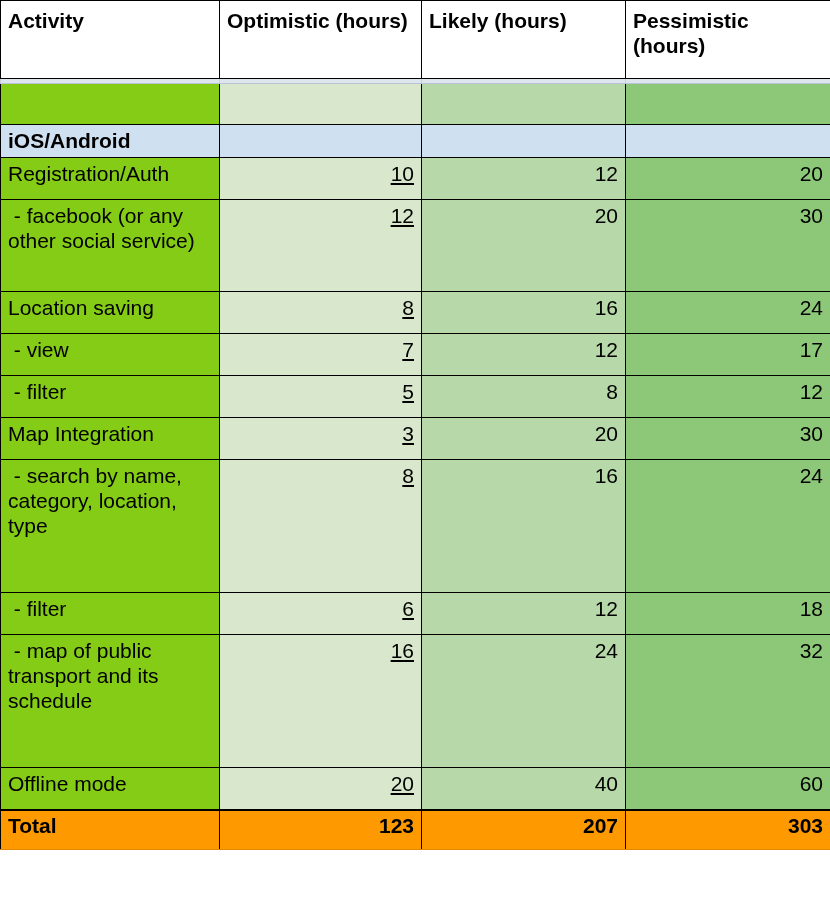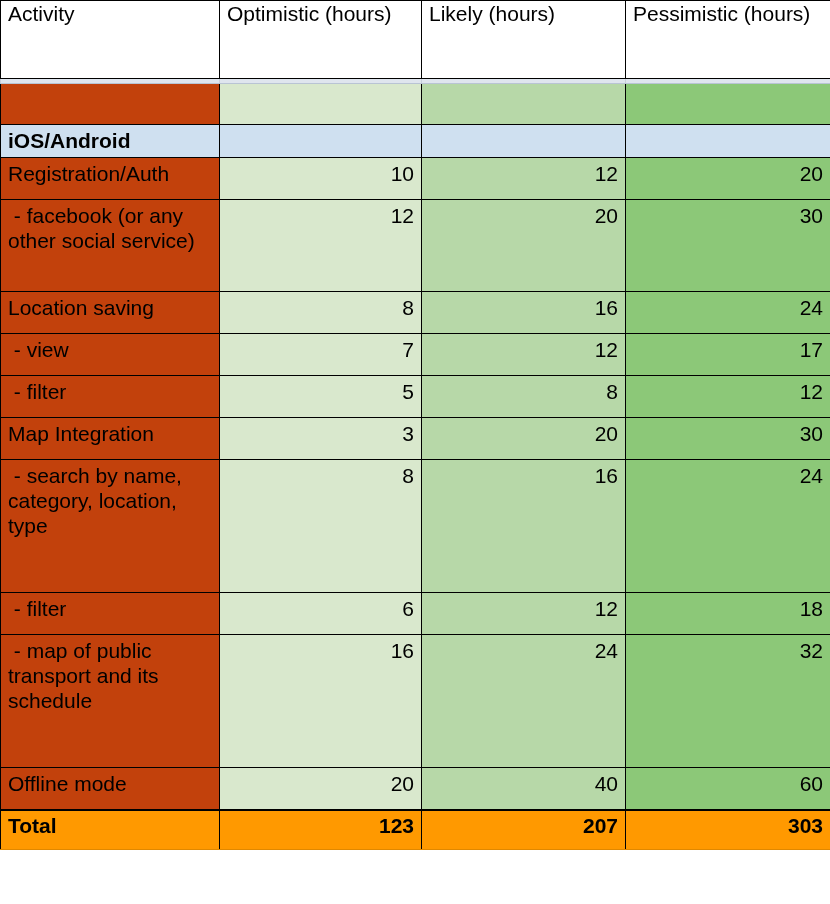--- a/index.html
+++ b/index.html
@@ -41,26 +41,26 @@
     line-height: 25px;
     color: #000000;
     vertical-align: top;
     box-sizing: border-box;
     overflow: hidden;
     background-clip: padding-box;
   }
 
   
   tr.header th {
-    font-weight: normal;
+    font-weight: bold;
     text-align: left;
     background: #ffffff;
     height: 78px;
     vertical-align: top;
-    padding-top: 0;
+    padding-top: 7px;
   }
 
   
   tr.spacer td {
     height: 5px;
     padding: 0;
     border-top: 1px solid #000000;
     border-bottom: 1px solid #b9c4d4;
     border-left: 1px solid #c8cfdb;
     border-right: 1px solid #c8cfdb;
@@ -78,30 +78,30 @@
     background: #cfe0f0;
     font-weight: bold;
     height: 32px;
     border-top: 1px solid #000000;
     border-bottom: 1px solid #000000;
   }
   tr.section td.act { color: #000000; }
 
   
   td.act {
-    background: #c2410c;
+    background: #84cc16;
     text-align: left;
     white-space: pre-wrap;
   }
   td.num {
     text-align: right;
     font-variant-numeric: tabular-nums;
   }
 
-  td.opt { background: #d9e8cd; }
+  td.opt { background: #d9e8cd; text-decoration: underline; }
   td.lik { background: #b7d8a8; }
   td.pes { background: #8cc878; }
 
   
   tr.total td {
     background: #ff9900;
     font-weight: bold;
     height: 40px;
     border-top: 2px solid #000000;
     border-bottom: 1px solid #e08800;

